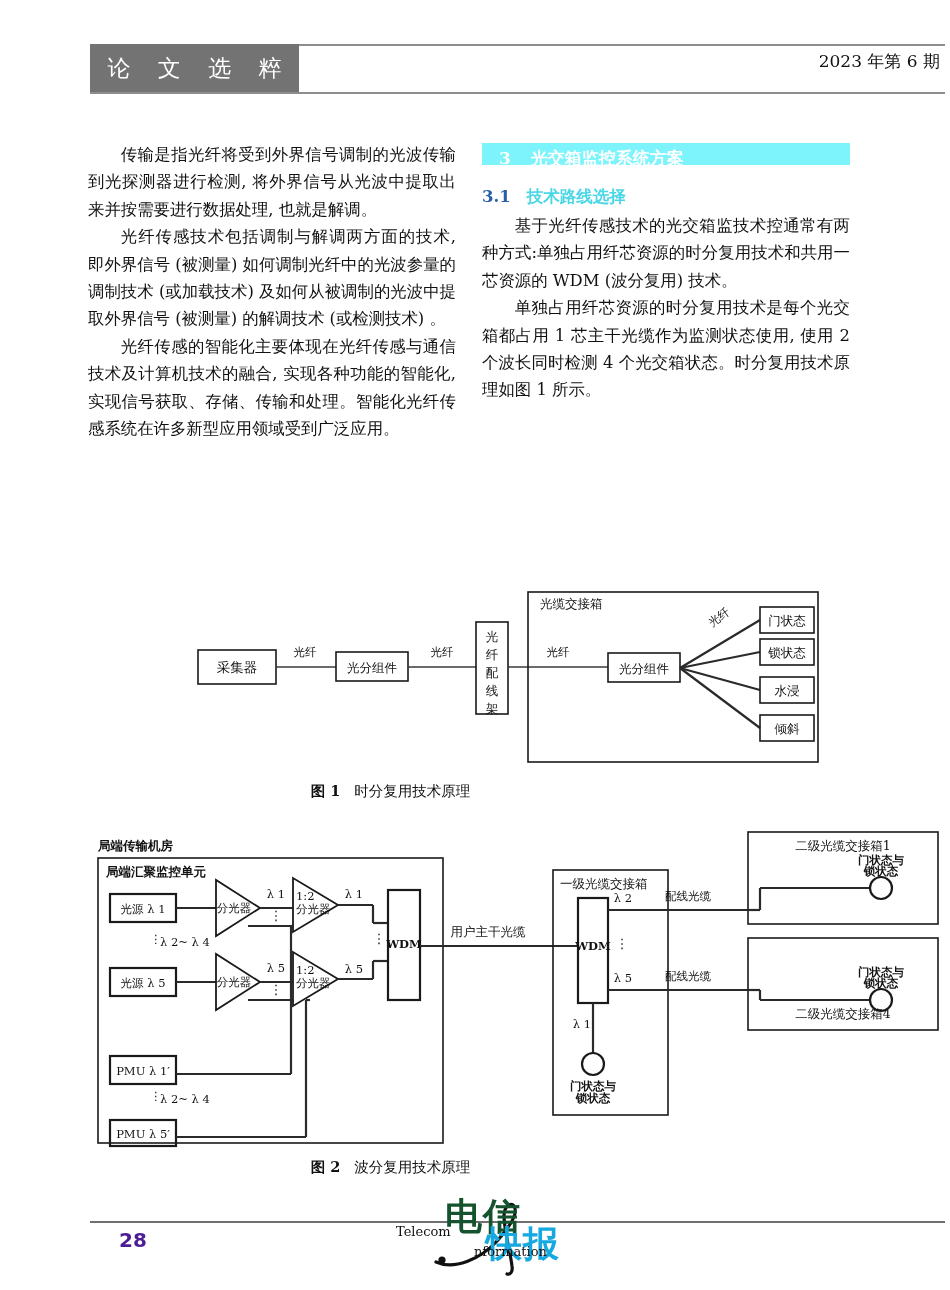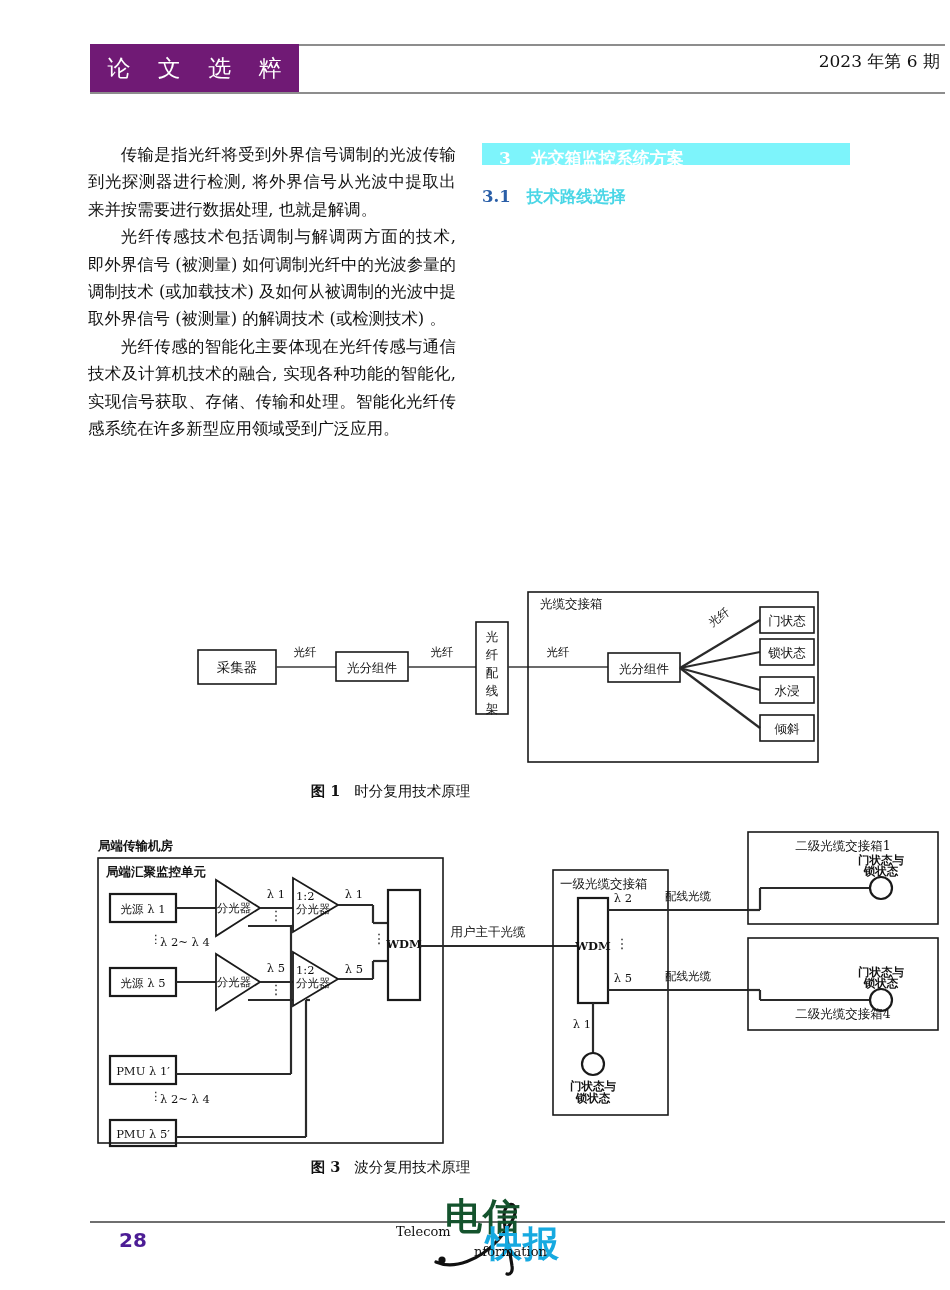--- a/index.html
+++ b/index.html
@@ -11,21 +11,21 @@
     position:relative;
     overflow:hidden;
   }
   .page{position:absolute;inset:0;}
 
   
   .hdr-rule{position:absolute;left:90px;top:44px;width:855px;height:2px;background:#8d8d8d;}
   .hdr-rule2{position:absolute;left:90px;top:92px;width:855px;height:2px;background:#8d8d8d;}
   .hdr-band{
     position:absolute;left:90px;top:44px;width:209px;height:48px;
-    background:#701a75;
+    background:#737373;
   }
   .hdr-band span{
     display:block;color:#ffffff;font-size:23px;letter-spacing:10px;
     text-align:center;line-height:48px;font-family:"DejaVu Serif","Liberation Serif",serif;
     text-indent:10px;
   }
   .hdr-issue{
     position:absolute;right:5px;top:50px;width:940px;text-align:right;
     font-size:17px;color:#111;padding-right:5px;
   }
@@ -113,20 +113,22 @@
 
   <div class="sec-bar">
     <div class="t">
       <span class="num">3</span><span>光交箱监控系统方案</span>
     </div>
   </div>
   <div class="sub-head">
     <span class="num">3.1</span><span>技术路线选择</span>
   </div>
   <div class="col" id="col-right">
+    <p>基于光纤传感技术的光交箱监技术控通常有两种方式:单独占用纤芯资源的时分复用技术和共用一芯资源的 WDM (波分复用) 技术。</p>
+    <p>单独占用纤芯资源的时分复用技术是每个光交箱都占用 1 芯主干光缆作为监测状态使用, 使用 2 个波长同时检测 4 个光交箱状态。时分复用技术原理如图 1 所示。</p>
   </div>
 
   <div class="figwrap" style="left:88px;top:580px;">
     <svg width="790" height="195" viewBox="0 0 790 195">
 
       <rect class="bx" x="110" y="70" width="78" height="34"></rect>
       <text class="t13 tc" x="149" y="92">采集器</text>
 
       <line class="ln" x1="188" y1="87" x2="248" y2="87"></line>
       <text class="t11 tc" x="217" y="76">光纤</text>
@@ -276,21 +278,21 @@
       <text class="t12 tc" x="755" y="190">二级光缆交接箱4</text>
       <line class="ln2" x1="660" y1="162" x2="672" y2="162"></line>
       <line class="ln2" x1="672" y1="162" x2="672" y2="172"></line>
       <line class="ln2" x1="672" y1="172" x2="782" y2="172"></line>
       <circle class="cir" cx="793" cy="172" r="11"></circle>
       <text class="t11 tb tc" x="793" y="148">门状态与</text>
       <text class="t11 tb tc" x="793" y="159">锁状态</text>
     </svg>
   </div>
   <div class="fig-cap" style="top:1158px;">
-    <b>图 3</b><span class="sp"></span><span>波分复用技术原理</span>
+    <b>图 2</b><span class="sp"></span><span>波分复用技术原理</span>
   </div>
 
   <div class="ft-rule"></div>
   <div class="ft-page">28</div>
   <div class="logo">
     <svg class="swash" width="140" height="78" viewBox="0 0 140 78">
       <path d="M8 62 C 26 70, 52 60, 70 40 C 84 24, 90 12, 86 6 C 83 2, 76 6, 76 16 C 76 30, 82 50, 84 66 C 85 72, 82 75, 79 74" fill="none" stroke="#111111" stroke-width="3.2" stroke-linecap="round"></path>
       <circle cx="14" cy="60" r="3.6" fill="#111111"></circle>
     </svg>
     <div class="cn1">电信</div>

